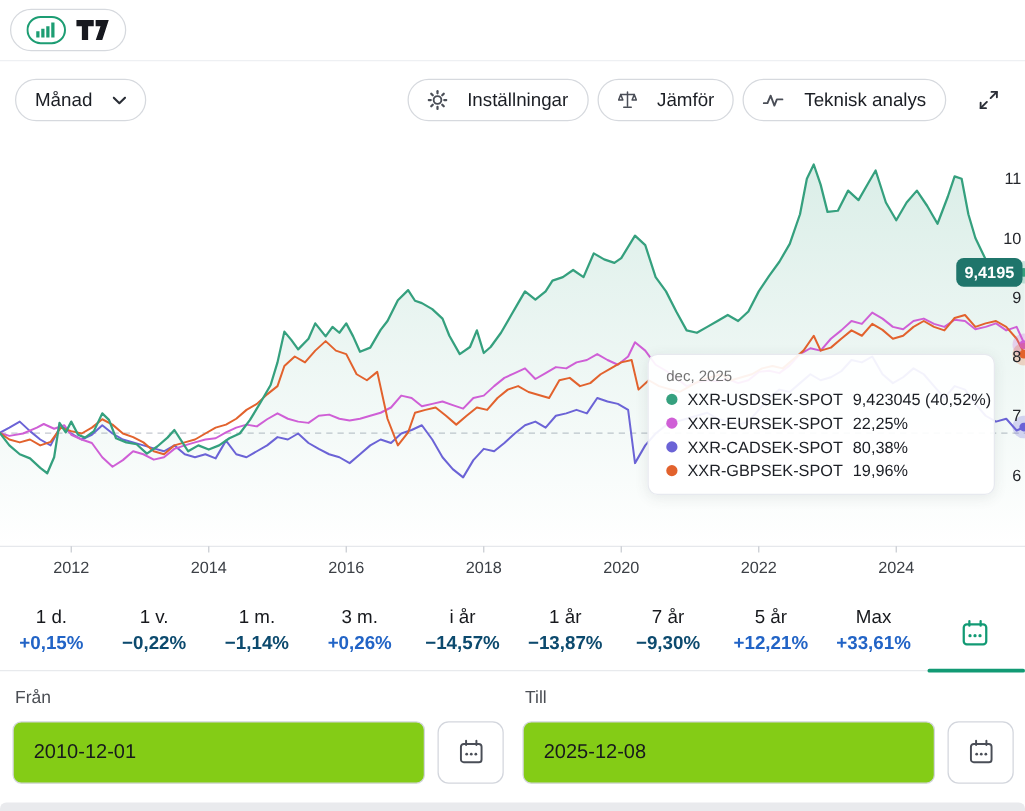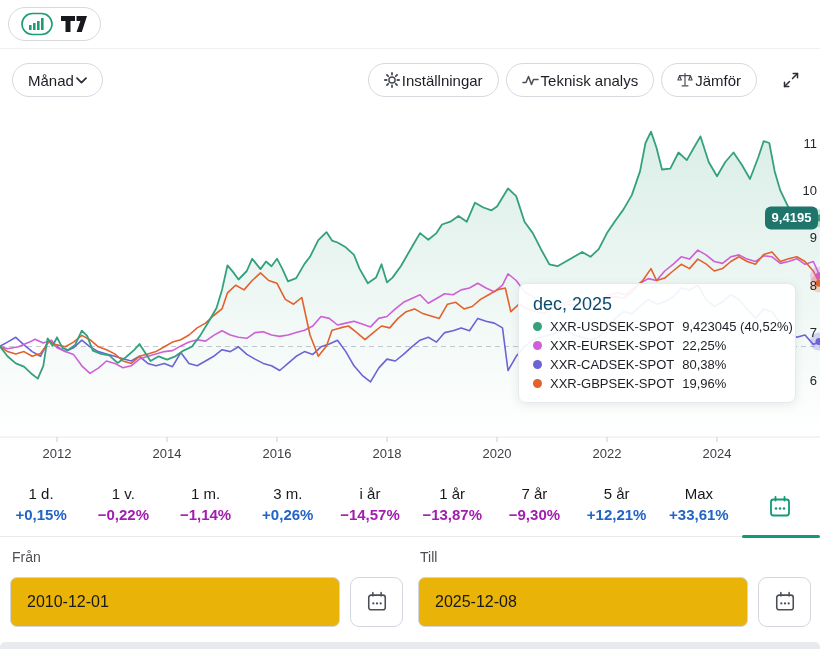--- a/index.html
+++ b/index.html
@@ -6,47 +6,47 @@
   html,body{background:#fff}
   body{font-family:"Liberation Sans",sans-serif;color:#131722;-webkit-font-smoothing:antialiased}
   .widget{position:relative;width:820px;height:649px;background:#fff;overflow:hidden}
 
   
   .header{position:absolute;top:0;left:0;right:0;height:49px;border-bottom:1px solid #eef0f3}
   .logo-pill{position:absolute;top:7px;left:8px;height:34px;padding:0 12px;border:1px solid #d6d9de;border-radius:18px;display:flex;align-items:center;gap:8px;background:#fff;cursor:pointer}
 
   
   .toolbar{position:absolute;top:58px;left:0;right:0;height:44px;display:flex;align-items:center;justify-content:space-between;padding:0 12px}
-  .btn{height:34px;display:inline-flex;align-items:center;gap:2px;padding:0 15px;border:1px solid #d6d9de;border-radius:18px;background:#fff;font-size:15px;color:#1b1e24;cursor:pointer;white-space:nowrap}
+  .btn{height:34px;display:inline-flex;align-items:center;gap:16px;padding:0 15px;border:1px solid #d6d9de;border-radius:18px;background:#fff;font-size:15px;color:#1b1e24;cursor:pointer;white-space:nowrap}
   .toolbar-right{display:flex;align-items:center;gap:7px}
   .expand-btn{width:30px;height:30px;display:flex;align-items:center;justify-content:center;border:none;background:transparent;cursor:pointer;margin-left:12px;margin-right:2px}
 
   
   .chart-wrap{position:absolute;top:105px;left:0;width:820px;height:370px}
   .tooltip{position:absolute;left:518px;top:283px;width:278px;background:rgba(255,255,255,0.92);border:1px solid #e7e9ef;border-radius:8px;box-shadow:0 2px 10px rgba(60,64,72,.10);padding:10px 14px 11px 14px;z-index:5}
-  .tooltip-title{font-size:18px;color:#0c4a6e;margin-bottom:0}
+  .tooltip-title{font-size:12px;color:#737373;margin-bottom:0}
   .tt-row{display:flex;align-items:center;gap:8px;margin-top:4px;font-size:13px;color:#1b1e24;white-space:nowrap}
   .tt-dot{width:9px;height:9px;border-radius:50%;flex:0 0 auto}
   .tt-val{font-weight:normal}
 
   
   .ranges{position:absolute;top:478px;left:0;right:0;height:59px;display:flex;border-bottom:1px solid #e8eaed}
   .range-tab{flex:1 1 0;text-align:center;padding-top:5px;cursor:pointer}
   .range-label{font-size:15px;color:#17191d;line-height:21px}
   .range-change{font-size:15px;line-height:21px;font-weight:700}
   .up{color:#2264c6}
-  .down{color:#a21caf}
+  .down{color:#0c4a6e}
   .cal-tab{flex:0 0 80px;display:flex;align-items:center;justify-content:center;cursor:pointer;position:relative}
   .cal-tab-indicator{position:absolute;left:2px;right:0;bottom:-2px;height:3px;background:#129a74;border-radius:2px}
 
   
   .date-label{position:absolute;top:549px;font-size:14px;color:#4b4e54}
   .from-label{left:12px}
   .to-label{left:420px}
-  .date-input{position:absolute;top:577px;height:50px;width:330px;border:1px solid #d3d6dd;border-radius:7px;font-family:"Liberation Sans",sans-serif;font-size:16px;color:#17191d;padding:0 16px;background:#eab308;outline:none}
+  .date-input{position:absolute;top:577px;height:50px;width:330px;border:1px solid #d3d6dd;border-radius:7px;font-family:"Liberation Sans",sans-serif;font-size:16px;color:#17191d;padding:0 16px;background:#84cc16;outline:none}
   .from-input{left:10px}
   .to-input{left:418px}
   .cal-btn{position:absolute;top:577px;width:53px;height:50px;border:1px solid #d3d6dd;border-radius:9px;background:#fff;display:flex;align-items:center;justify-content:center;cursor:pointer}
   .from-cal{left:350px}
   .to-cal{left:758px}
 
   .footer-strip{position:absolute;left:0;right:0;bottom:0;height:7px;background:#e9eaed;border-radius:5px 5px 0 0}
 </style>
 </head>
 <body>
@@ -87,36 +87,36 @@
               <line x1="13.4" y1="8" x2="15.1" y2="8"></line>
             <line x1="3" y1="3" x2="4.2" y2="4.2"></line>
               <line x1="11.8" y1="11.8" x2="13" y2="13"></line>
             <line x1="3" y1="13" x2="4.2" y2="11.8"></line>
               <line x1="11.8" y1="4.2" x2="13" y2="3"></line>
           </g>
         </svg>
         <span>Inställningar</span>
       </button>
       <button class="btn">
-        <svg width="17" height="14" viewBox="0 0 17 14">
-          <polyline points="1,9.5 4,9.5 6.5,3.5 9.5,11.5 11.5,6.5 16,6.5" fill="none" stroke="#4a4e57" stroke-width="1.5" stroke-linecap="round" stroke-linejoin="round"></polyline>
-        </svg>
-        <span>Teknisk analys</span>
-      </button>
-      <button class="btn">
         <svg width="16" height="16" viewBox="0 0 16 16">
           <g fill="none" stroke="#4a4e57" stroke-width="1.2" stroke-linejoin="round" stroke-linecap="round">
             <line x1="8" y1="1.5" x2="8" y2="13"></line>
             <line x1="5" y1="13.8" x2="11" y2="13.8"></line>
             <line x1="2.6" y1="3.6" x2="13.4" y2="3.6"></line>
             <path d="M2.6,3.6 L0.9,8 h3.4 z"></path>
             <path d="M13.4,3.6 L11.7,8 h3.4 z"></path>
           </g>
         </svg>
         <span>Jämför</span>
+      </button>
+      <button class="btn">
+        <svg width="17" height="14" viewBox="0 0 17 14">
+          <polyline points="1,9.5 4,9.5 6.5,3.5 9.5,11.5 11.5,6.5 16,6.5" fill="none" stroke="#4a4e57" stroke-width="1.5" stroke-linecap="round" stroke-linejoin="round"></polyline>
+        </svg>
+        <span>Teknisk analys</span>
       </button>
       <button class="expand-btn">
         <svg width="18" height="18" viewBox="0 0 18 18">
           <g fill="none" stroke="#2a2e36" stroke-width="1.5" stroke-linecap="round" stroke-linejoin="round">
             <line x1="10.5" y1="7.5" x2="15.5" y2="2.5"></line>
             <polyline points="11.2,2.5 15.5,2.5 15.5,6.8"></polyline>
             <line x1="7.5" y1="10.5" x2="2.5" y2="15.5"></line>
             <polyline points="2.5,11.2 2.5,15.5 6.8,15.5"></polyline>
           </g>
         </svg>

